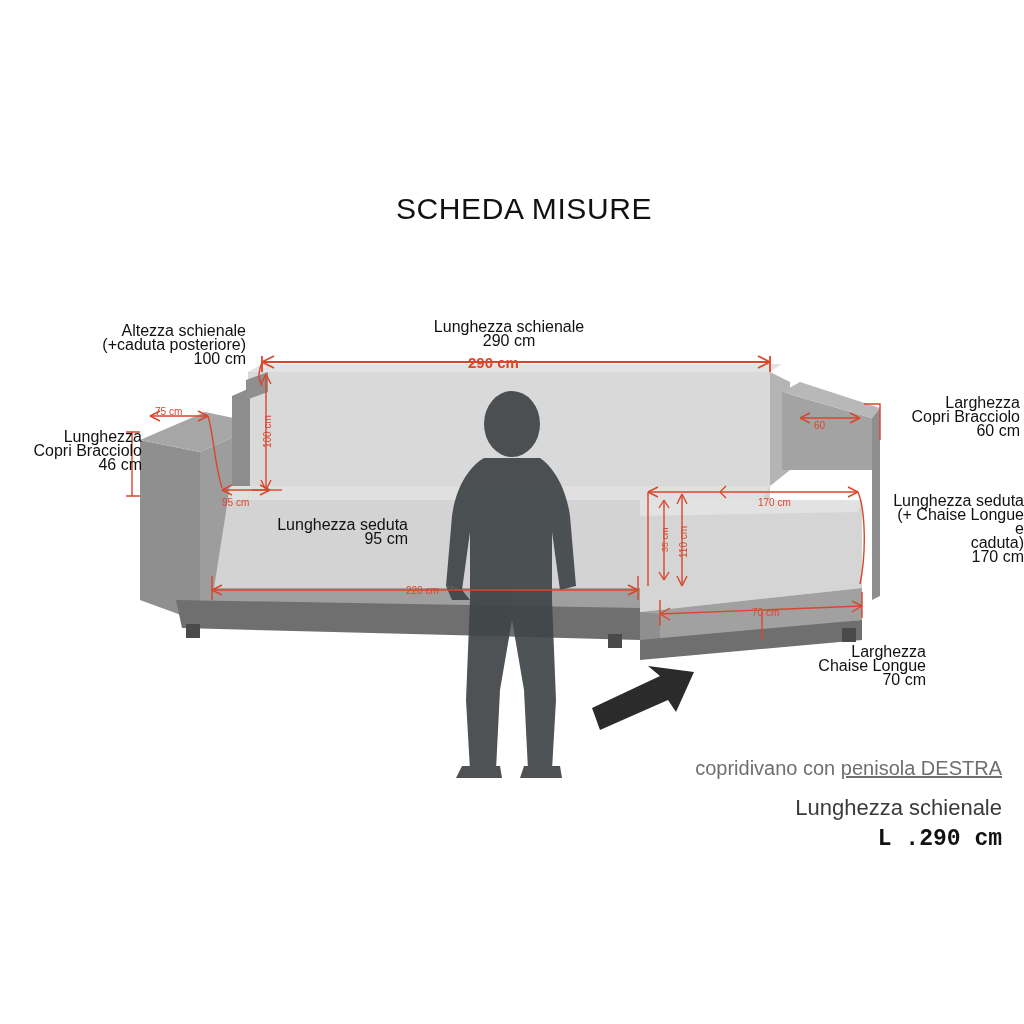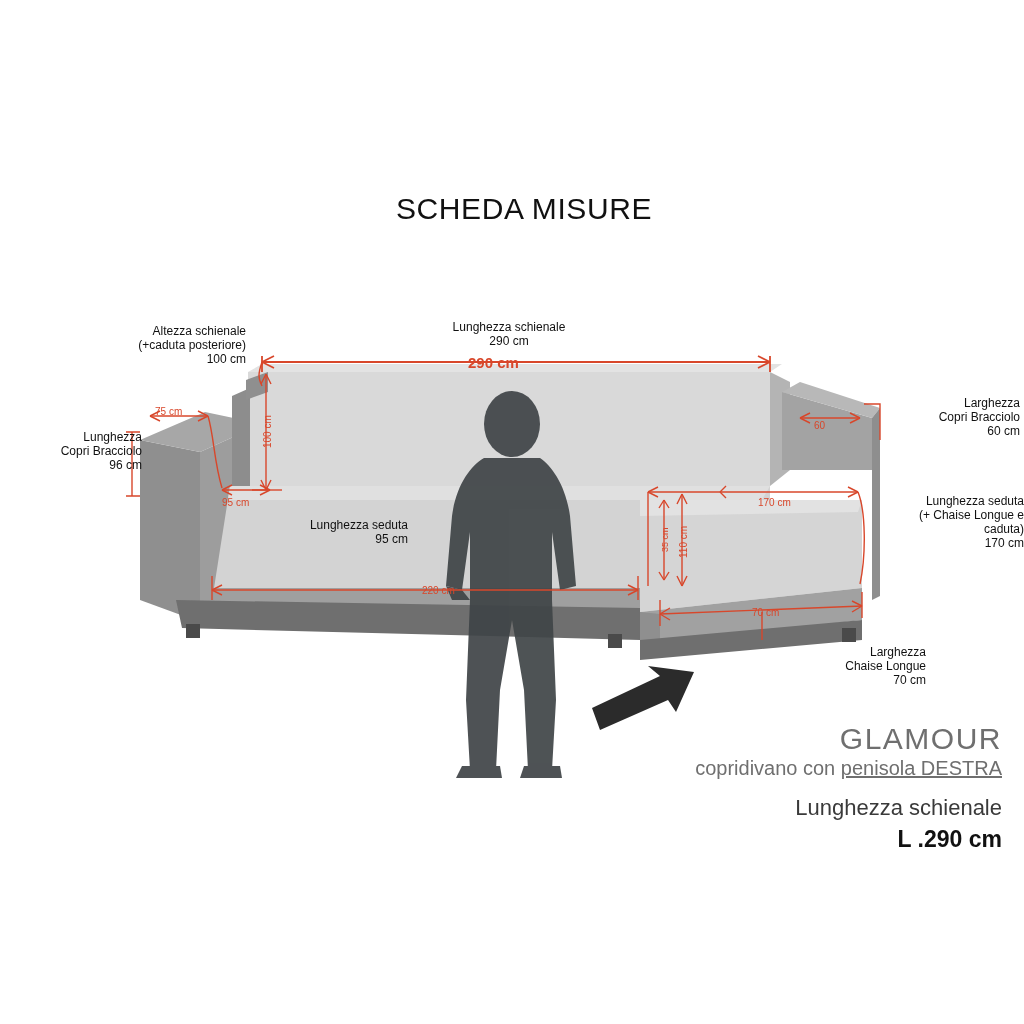--- a/index.html
+++ b/index.html
@@ -35,21 +35,21 @@
   .artwork {
     position: absolute;
     left: 0;
     top: 0;
     width: 1024px;
     height: 1024px;
   }
   
   .ann {
     position: absolute;
-    font-size: 12px;
+    font-size: 16px;
     line-height: 14px;
     color: #111;
     white-space: pre-line;
   }
   .ann.right { text-align: right; }
   .ann.left  { text-align: right; }
   .ann.center{ text-align: center; }
 
   
   .dim {
@@ -88,20 +88,21 @@
   .brand-line1 {
     top: 795px;
     font-size: 22px;
     color: #3a3a3a;
   }
   .brand-line2 {
     top: 826px;
     font-size: 23px;
     font-weight: bold;
     color: #111;
+    font-family: Liberation Mono, monospace;
   }
 </style>
 </head>
 <body>
 
 <div class="page">
 
   <div class="title">SCHEDA MISURE</div>
 
   <svg class="artwork" viewBox="0 0 1024 1024" xmlns="http://www.w3.org/2000/svg">
@@ -219,21 +220,21 @@
 
   <div class="ann right" style="left:28px; top:324px; width:218px;">Altezza schienale
 (+caduta posteriore)
 100 cm</div>
 
   <div class="ann center" style="left:400px; top:320px; width:218px;">Lunghezza schienale
 290 cm</div>
 
   <div class="ann right" style="left:10px; top:430px; width:132px;">Lunghezza
 Copri Bracciolo
-96 cm</div>
+46 cm</div>
 
   <div class="ann left" style="left:860px; top:396px; width:160px;">Larghezza
 Copri Bracciolo
 60 cm</div>
 
   <div class="ann left" style="left:218px; top:518px; width:190px;">Lunghezza seduta
 95 cm</div>
 
   <div class="ann left" style="left:884px; top:494px; width:140px;">Lunghezza seduta
 (+ Chaise Longue e
@@ -253,25 +254,24 @@
   <div class="dim" style="left:222px; top:497px;">95 cm</div>
 
   <div class="dim" style="left:814px; top:420px;">60</div>
 
   <div class="dim" style="left:758px; top:497px;">170 cm</div>
 
   <div class="dim vert" style="left:678px; top:558px; transform:rotate(-90deg);">110 cm</div>
 
   <div class="dim vert" style="left:660px; top:552px; transform:rotate(-90deg); font-size:9px;">35 cm</div>
 
-  <div class="dim" style="left:422px; top:585px;">220 cm</div>
+  <div class="dim" style="left:406px; top:585px;">220 cm</div>
 
   <div class="dim" style="left:752px; top:607px;">70 cm</div>
 
-  <div class="brand brand-name" style="top:722px;">GLAMOUR</div>
 
   <div class="brand brand-sub" style="top:757px;">
     <span>copridivano con </span><u>penisola DESTRA</u>
   </div>
 
   <div class="brand brand-line1" style="top:795px;">Lunghezza schienale</div>
 
   <div class="brand brand-line2" style="top:826px;">L .290 cm</div>
 
 </div>

